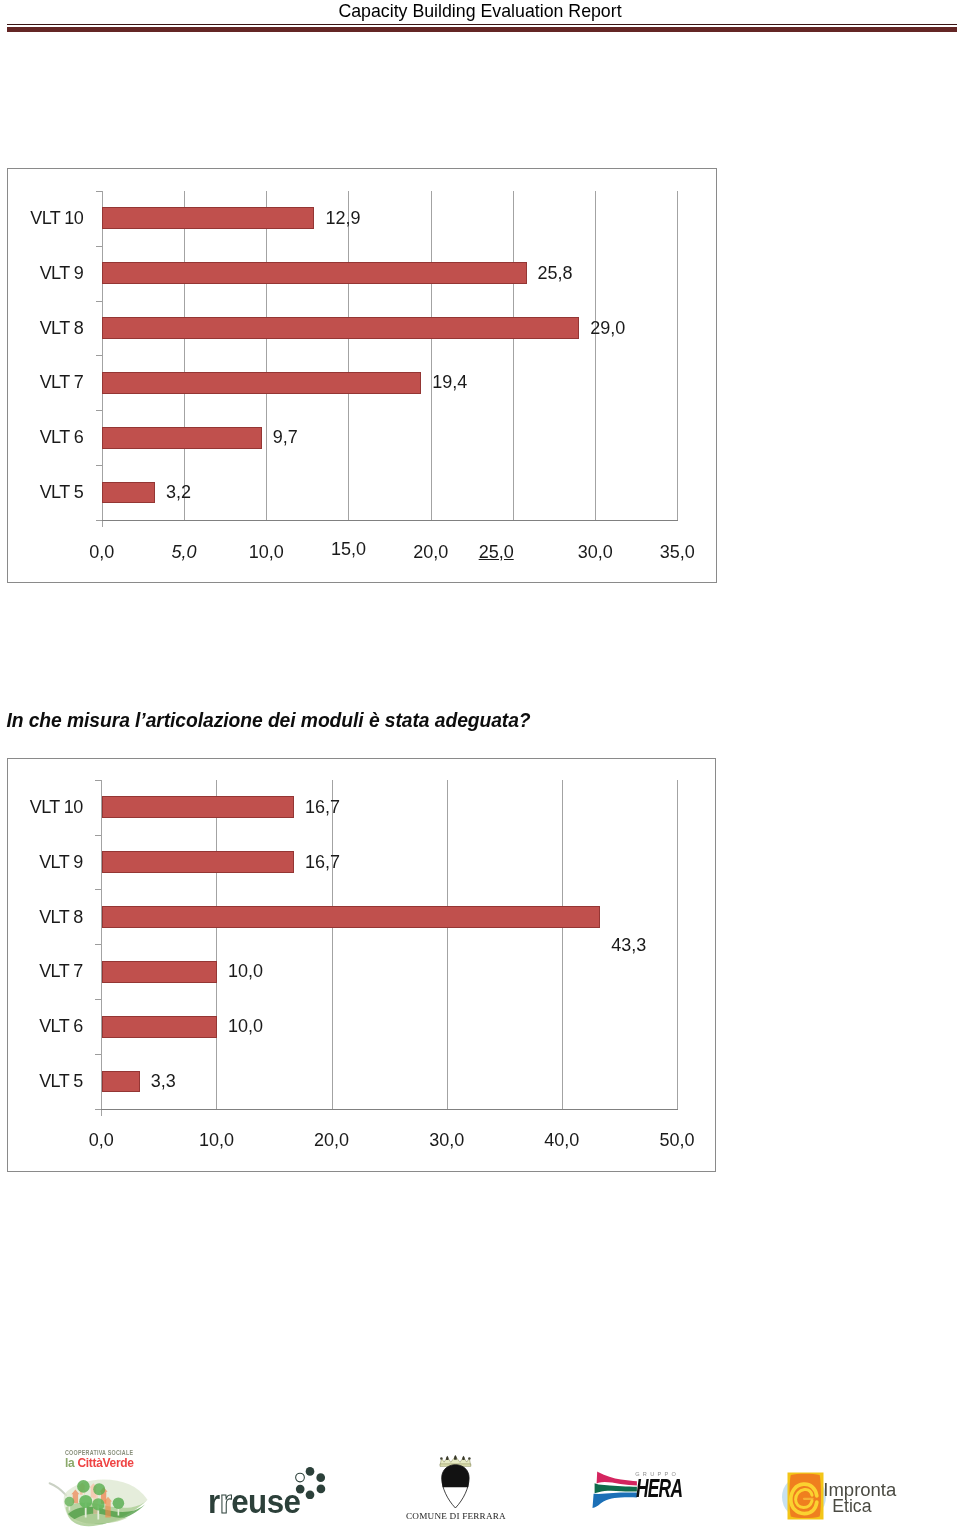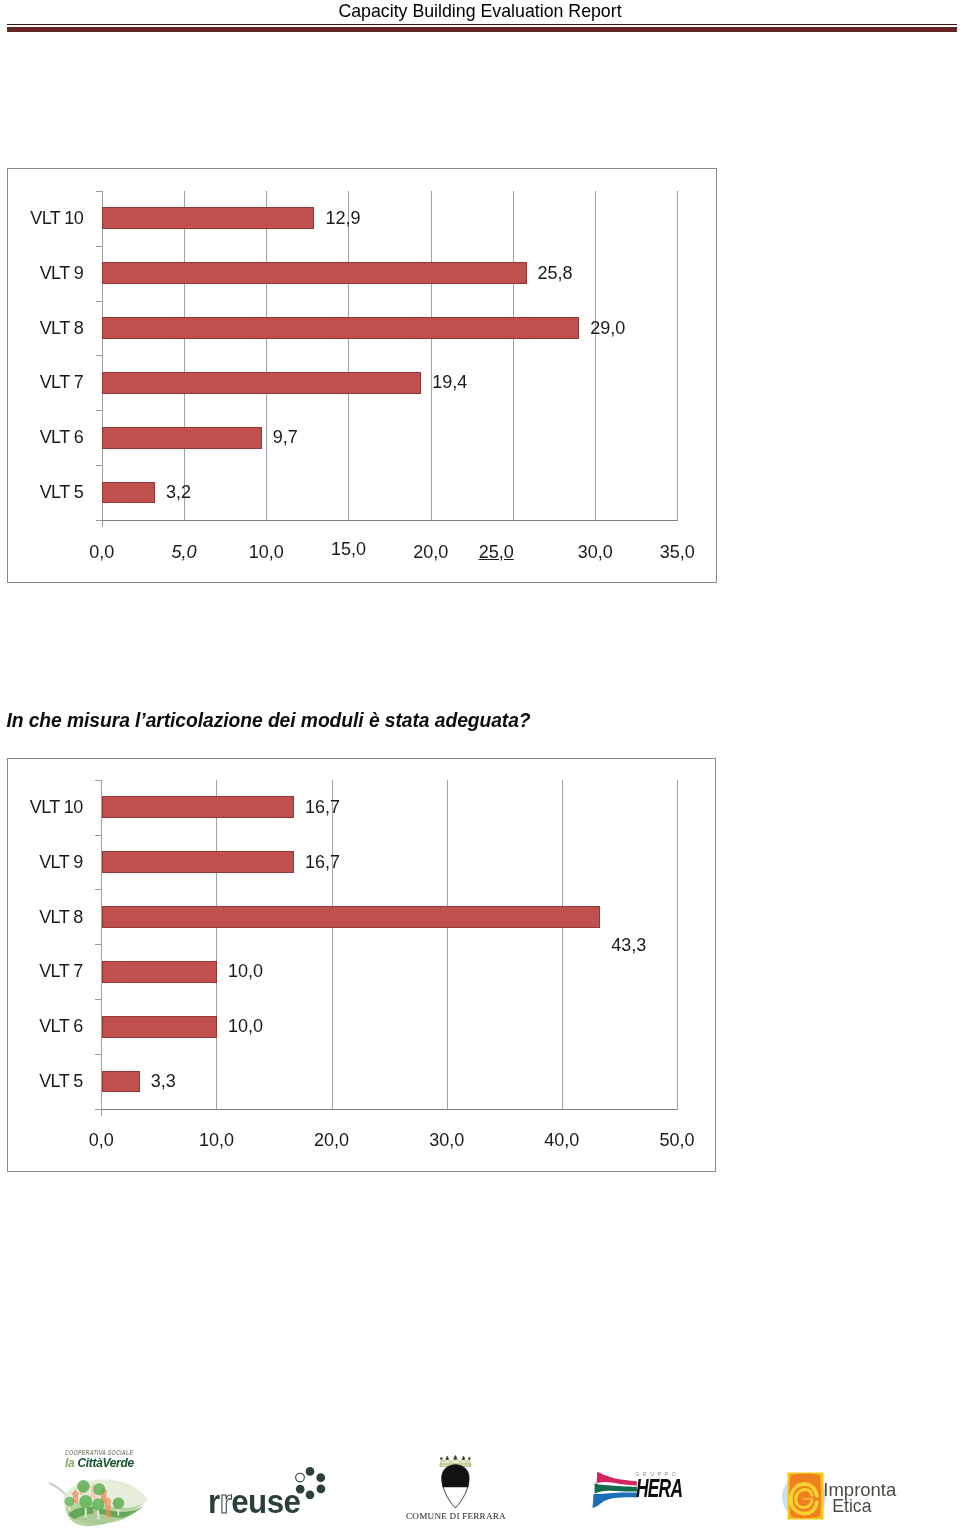--- a/index.html
+++ b/index.html
@@ -38,21 +38,21 @@
   .logo{position:absolute;}
 
   
   #cv-tagline{position:absolute;left:21px;top:9.2px;font-size:7.2px;letter-spacing:0.35px;
               color:#888f7b;font-weight:bold;white-space:nowrap;filter:blur(0.22px);
               transform:scaleX(0.742);transform-origin:0 0;}
   #cv-name{position:absolute;left:20.8px;top:17.1px;font-size:12.2px;font-weight:bold;
            white-space:nowrap;letter-spacing:-0.32px;filter:blur(0.22px);
            transform:scaleX(0.985);transform-origin:0 0;}
   #cv-la{color:#8ba96a;}
-  #cv-main{color:#14532d;}
+  #cv-main{color:#ef4444;}
   #cv-leaf{position:absolute;left:4px;top:40px;filter:blur(0.45px);opacity:0.93;}
 
   
   #rr-word{position:absolute;left:3.2px;top:21.2px;font-size:34px;color:#2c403a;
            letter-spacing:-0.6px;line-height:34px;font-weight:bold;
            transform:scaleX(0.92);transform-origin:0 0;}
   #rr-w2{color:#ffffff;-webkit-text-stroke:1.1px #2c403a;}
   #rr-dots{position:absolute;left:90.4px;top:3.6px;}
 
   
@@ -169,21 +169,21 @@
       <div class="bar" style="left: 93.4px; top: 257.125px; width: 115.14px; height: 21.8px;"></div>
       <div class="cat-label" style="left: 0px; width: 74.4px; top: 258.625px;">VLT 6</div>
       <div class="val-label" style="left: 219.54px; top: 258.625px;">10,0</div>
       <div class="bar" style="left: 93.4px; top: 311.975px; width: 37.9962px; height: 21.8px;"></div>
       <div class="cat-label" style="left: 0px; width: 74.4px; top: 313.475px;">VLT 5</div>
       <div class="val-label" style="left: 142.396px; top: 313.475px;">3,3</div>
     </div>
 
   <div id="footer-logos">
 
-    <div class="logo" id="logo-citta-verde" style="left:44px;top:1439px;width:104px;height:92px;font-style:italic;">
+    <div class="logo" id="logo-citta-verde" style="left:44px;top:1439px;width:104px;height:92px;">
       <div id="cv-tagline">COOPERATIVA SOCIALE</div>
       <div id="cv-name"><span id="cv-la">la </span><span id="cv-main">CittàVerde</span></div>
       <svg id="cv-leaf" width="100" height="52" viewBox="0 0 100 52">
 
         <path d="M1.6 4.2 C7.5 6.4 13.2 10.8 18 16.2" stroke="#c6cec0" stroke-width="2.0" fill="none" stroke-linecap="round"></path>
 
         <path d="M16.5 15.0 C25 5.5 40 0.5 56 0.6 C74 0.7 90 6.5 99.5 20.8
                  C91 29.5 76 38.5 59 44.0 C44 48.8 31 48.3 23.5 41.5 C17.2 35.8 14.0 22.5 16.5 15.0 Z" fill="#d9e6cb" opacity="0.74"></path>
 
         <path d="M17.5 28.5 C25 23.5 36 22.3 47 24.6 C59 27.2 72 30.0 83 28.4 C90 27.4 95.5 24.8 99.5 20.8

